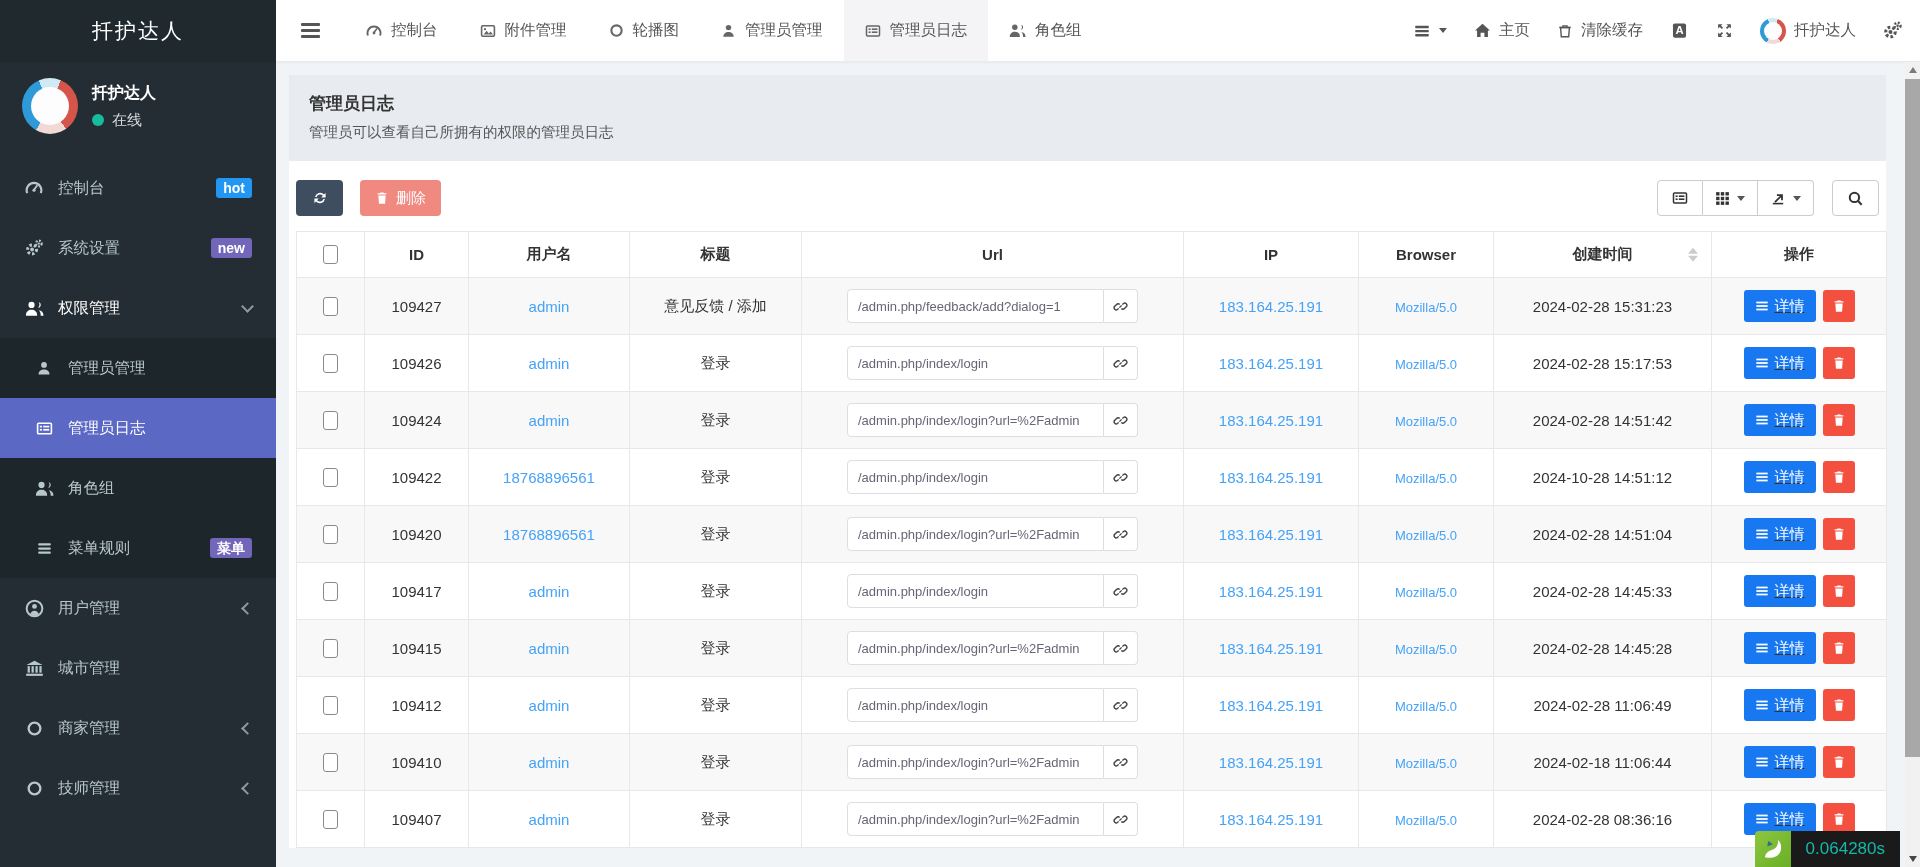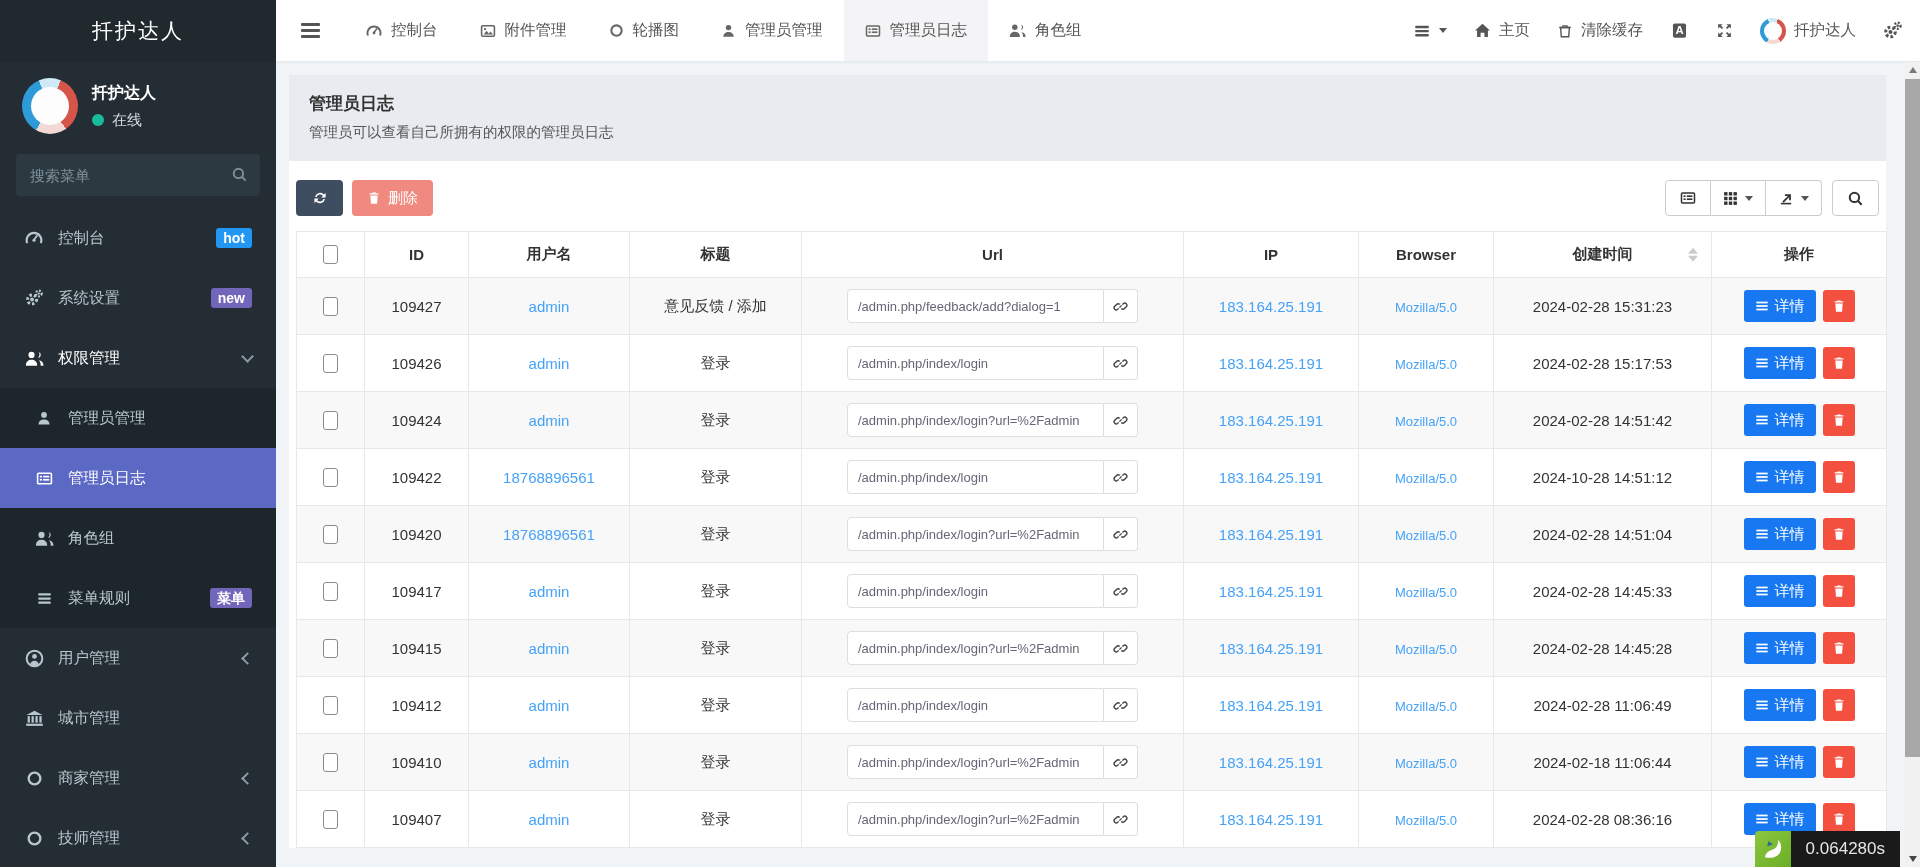--- a/index.html
+++ b/index.html
@@ -54,21 +54,21 @@
   .mini-avatar::after { content:""; position:absolute; inset:4px; border-radius:50%; background:#fdfdfd; }
 
   
   .content { position:fixed; left:276px; top:62px; right:15px; bottom:0; background:#f1f4f6;
     padding:13px 19px 0 13px; overflow:hidden; }
   .panel-heading { background:#e8ecf0; padding:17px 20px 19px; }
   .page-title { font-size:17px; font-weight:bold; color:#333; }
   .page-subtitle { font-size:14.5px; color:#555; margin-top:8px; }
   .panel-body { background:#fff; padding:19px 7px 0; min-height:660px; }
 
-  .toolbar { display:flex; align-items:center; margin-bottom:15px; }
+  .toolbar { display:flex; align-items:center; margin-bottom:15px;gap:8px; }
   .btn { border:none; cursor:pointer; display:inline-flex; align-items:center; justify-content:center; }
   .btn-refresh { width:47px; height:36px; background:#3f4d61; border-radius:4px; color:#fff; }
   .btn-delete { height:36px; background:#f0897f; border-radius:4px; color:#fff; font-size:15px;
     padding:0 15px; margin-left:9px; gap:7px; }
   .tb-spacer { flex:1; }
   .search-main { width:206px; height:36px; border:1px solid #ccc; border-radius:4px; padding:0 12px;
     font-size:15px; color:#555; outline:none; }
   .search-main::placeholder { color:#999; }
   .btn-group { display:inline-flex; margin-left:10px; }
   .tbtn { height:36px; min-width:46px; padding:0 12px; background:#fff; border:1px solid #ccc;
@@ -89,29 +89,29 @@
     border-radius:3px; background:#fff; cursor:pointer; vertical-align:middle; }
   .sort { position:absolute; right:13px; top:50%; transform:translateY(-50%); display:flex; flex-direction:column; gap:2.5px; cursor:pointer; }
   .sort i { width:0; height:0; border-left:5px solid transparent; border-right:5px solid transparent; }
   .sort .up { border-bottom:6px solid #ccc; }
   .sort .dn { border-top:6px solid #ccc; }
   .ug { display:inline-flex; align-items:center; }
   .ug input { width:257px; height:34px; border:1px solid #dcdfe2; border-radius:4px 0 0 4px; padding:0 10px;
     font-size:13px; color:#667; outline:none; background:#fff; }
   .ug button { width:34px; height:34px; border:1px solid #dcdfe2; border-left:none; border-radius:0 4px 4px 0;
     background:#fff; color:#444; cursor:pointer; display:inline-flex; align-items:center; justify-content:center; }
-  .ops { display:flex; align-items:center; justify-content:center; gap:7px; }
+  .ops { display:flex; align-items:center; justify-content:center; gap:7px;text-decoration:underline; }
   .btn-detail { background:#1778f2; color:#fff; height:32px; padding:0 11px; border-radius:3px; font-size:15px; gap:6px; }
   .btn-del { background:#f4503f; color:#fff; width:32px; height:32px; border-radius:3px; }
 
   
   .debug { position:fixed; right:20px; bottom:0; display:flex; align-items:flex-end; z-index:40; cursor:pointer; }
   .debug-logo { width:36px; height:36px; border-radius:4px 0 0 0; background:linear-gradient(135deg,#8dc63f,#6aae27);
     display:flex; align-items:center; justify-content:center; }
-  .debug-bar { height:36px; background:#1a1a1a; color:#e5e5e5; font-size:17px; padding:0 15px; display:flex; align-items:center; }
+  .debug-bar { height:36px; background:#1a1a1a; color:#14b8a6; font-size:17px; padding:0 15px; display:flex; align-items:center; }
 
   
   .sb { position:fixed; top:62px; right:0; width:15px; bottom:0; background:#f1f1f1; z-index:30; }
   .sb-up, .sb-dn { position:absolute; left:0; width:15px; height:16px; display:flex; align-items:center; justify-content:center; }
   .sb-up { top:0; } .sb-dn { bottom:0; }
   .sb-up i { width:0; height:0; border-left:4.5px solid transparent; border-right:4.5px solid transparent; border-bottom:6px solid #7a7a7a; }
   .sb-dn i { width:0; height:0; border-left:4.5px solid transparent; border-right:4.5px solid transparent; border-top:6px solid #444; }
   .sb-thumb { position:absolute; top:17px; left:0; width:15px; height:678px; background:#a8a8a8; }
 </style>
 </head>
@@ -121,29 +121,20 @@
   <div class="brand">扦护达人</div>
   <div class="user-panel">
     <div class="avatar"></div>
     <div>
       <div class="user-name">扦护达人</div>
       <div class="user-status">
         <span class="dot"></span>
         <span>在线</span>
       </div>
     </div>
-  </div>
-  <div class="side-search">
-    <input placeholder="搜索菜单" style="">
-    <span class="mag">
-      <svg width="17" height="17" viewBox="0 0 16 16" fill="none">
-          <circle cx="7" cy="7" r="4.4" stroke="currentColor" stroke-width="1.8"></circle>
-          <path d="m10.4 10.4 3.4 3.4" stroke="currentColor" stroke-width="1.8"></path>
-        </svg>
-    </span>
   </div>
   <ul class="menu">
     <li class="nav-item">
       <span class="mi">
           <svg width="18" height="18" viewBox="0 0 16 16" fill="none">
             <path d="M2 12.5a6.5 6.5 0 1 1 12 0" stroke="currentColor" stroke-width="1.9"></path>
             <path d="M8 9.5 11 5.5" stroke="currentColor" stroke-width="1.6"></path>
             <circle cx="8" cy="10" r="1.4" fill="currentColor"></circle>
           </svg>
         </span>

